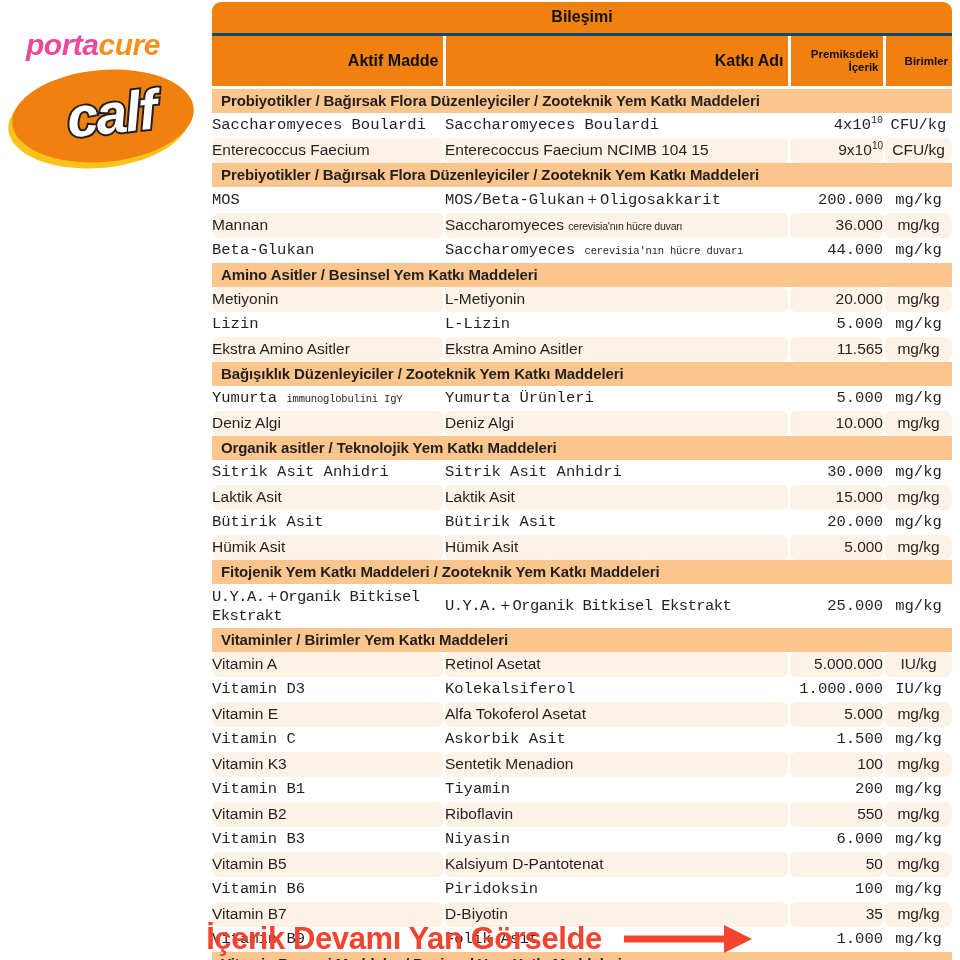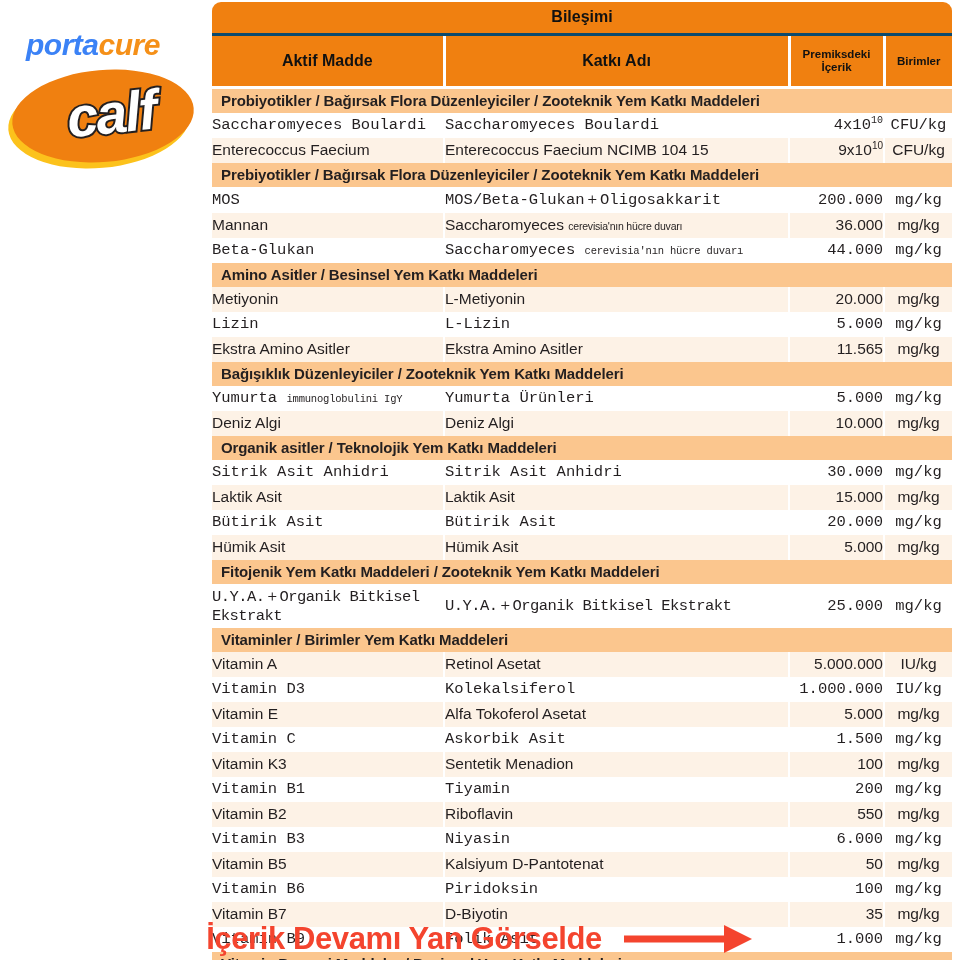--- a/index.html
+++ b/index.html
@@ -16,21 +16,21 @@
   #logo-area {
     position: absolute; left: 0; top: 18px;
     width: 210px; height: 160px;
   }
   .logo-wordmark {
     position: absolute; left: 26px; top: 12px;
     font-size: 30px; font-weight: 700; font-style: italic;
     letter-spacing: -0.5px; line-height: 1;
     white-space: nowrap;
   }
-  .logo-porta { color: #3b82f6; }
+  .logo-porta { color: #ec4899; }
   .logo-cure  { color: #f59018; }
 
   .ellipse-shadow {
     position: absolute; left: 8px; top: 58px;
     width: 182px; height: 92px;
     background: #fcc21c;
     border-radius: 50%;
     transform: rotate(-5deg);
   }
   .ellipse-main {
@@ -80,21 +80,21 @@
     padding: 6px 0 7px 0;
     border-top-left-radius: 9px;
     border-top-right-radius: 9px;
     border-bottom: 3px solid #0c4a6e;
   }
   
   .tbl-head th {
     background: #f08010;
     color: #111;
     font-weight: 700;
-    text-align: center;
+    text-align: right;
     vertical-align: middle;
     height: 48px;
     padding: 12px 4px;
     border-right: 3px solid #ffffff;
     border-bottom: 3px solid #ffffff;
   }
   .tbl-head th:last-child { border-right: none; }
   .th-big { font-size: 16px; }
   .th-sm  { font-size: 11.5px; line-height: 1.15; text-align: left; padding-left: 7px; }
   .th-sm2 { font-size: 11.5px; line-height: 1.15; }
@@ -111,21 +111,21 @@
 
   
   tr.data td {
     padding: 2px 0 3px 0;
     height: 25px;
     vertical-align: middle;
     border-right: 2px solid #ffffff;
   }
   tr.data td:last-child { border-right: none; }
   tr.data.odd  td { background: #ffffff; font-family: Liberation Mono, monospace; }
-  tr.data.even td { background: #fdf2e6; }
+  tr.data.even td { background: #fdf2e6; border-radius: 8px; }
 
   td.c-active { padding-left: 9px; font-size: 15.5px; }
   td.c-name   { padding-left: 11px; font-size: 15.5px; }
   td.c-level  { text-align: right; padding-right: 9px; font-size: 15.5px; }
   td.c-unit   { text-align: center; padding-right: 10px; font-size: 15.5px; }
 
   .tiny { font-size: 10.5px; letter-spacing: -0.2px; }
   .cond { font-size: 13.2px; letter-spacing: -0.55px; }
   sup { font-size: 10px; vertical-align: super; line-height: 0; }
 

